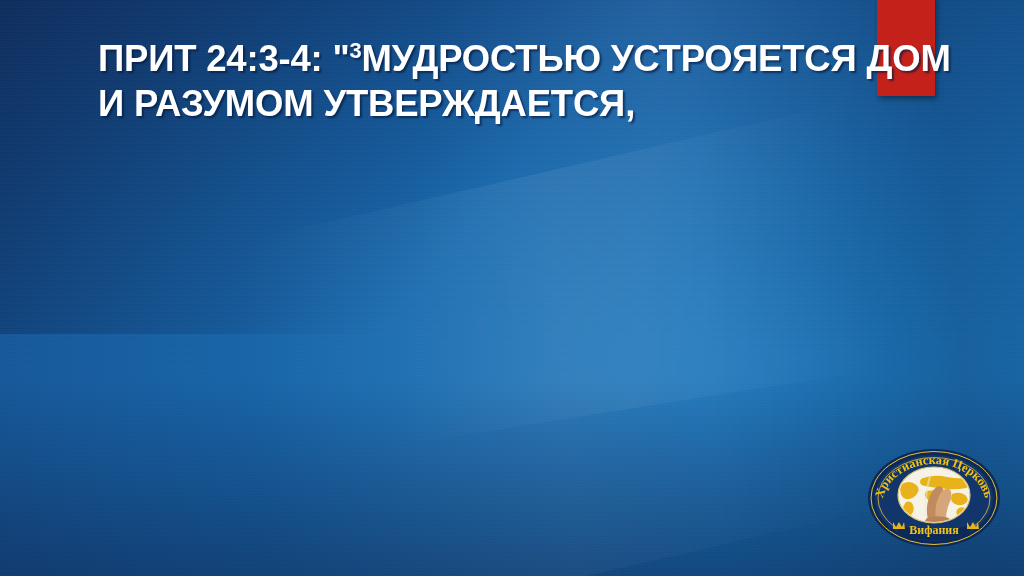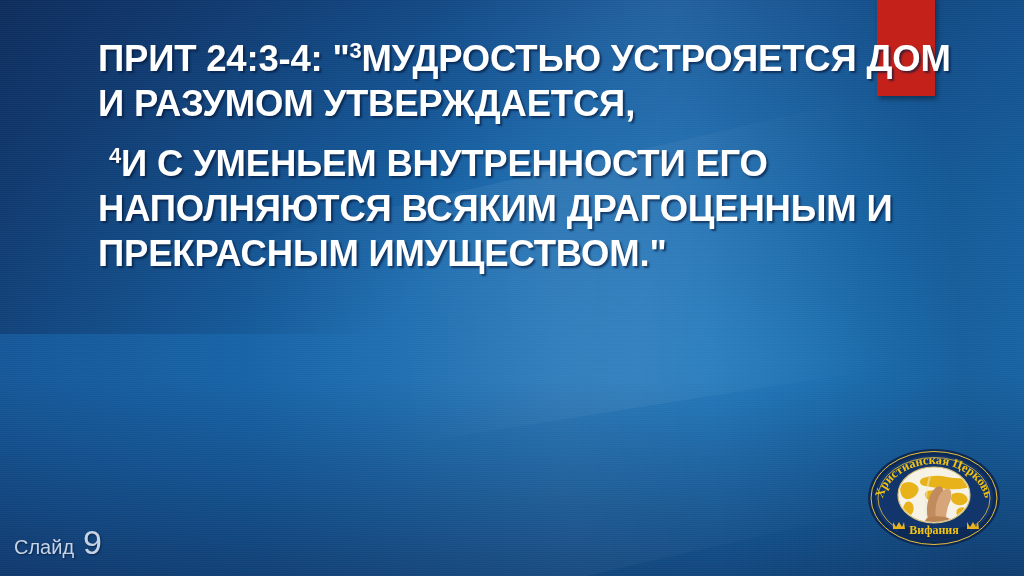--- a/index.html
+++ b/index.html
@@ -147,27 +147,22 @@
   <div class="bg-swoosh-a"></div>
   <div class="bg-swoosh-b"></div>
   <div class="bg-swoosh-c"></div>
   <div class="bg-dark-bottom"></div>
   <div class="bg-grain"></div>
 
   <div class="red-bar"></div>
 
   <div class="body-text">
     <p class="para-1"><span>ПРИТ 24:3-4: "</span><span class="sup">3</span><span>МУДРОСТЬЮ УСТРОЯЕТСЯ ДОМ И РАЗУМОМ УТВЕРЖДАЕТСЯ,</span></p>
-    <p class="para-2"><span class="sup">4</span><span>И С УМЕНЬЕМ ВНУТРЕННОСТИ ЕГО НАПОЛНЯЮТСЯ ВСЯКИМ ДРАГОЦЕННЫМ И ПРЕКРАСНЫМ ИМУЩЕСТВОМ."</span></p>
   </div>
 
-  <div class="slide-number">
-    <span class="label">Слайд</span>
-    <span class="value">9</span>
-  </div>
 
   <div class="logo">
     <svg viewBox="0 0 136 100" xmlns="http://www.w3.org/2000/svg" aria-hidden="true">
       <defs>
         <path id="arcTop" d="M 16 58 A 52 42 0 0 1 120 58" fill="none"></path>
         <path id="arcBottom" d="M 28 62 A 40 30 0 0 0 108 62" fill="none"></path>
         <clipPath id="innerClip">
           <ellipse cx="68" cy="47" rx="35" ry="27"></ellipse>
         </clipPath>
       </defs>

